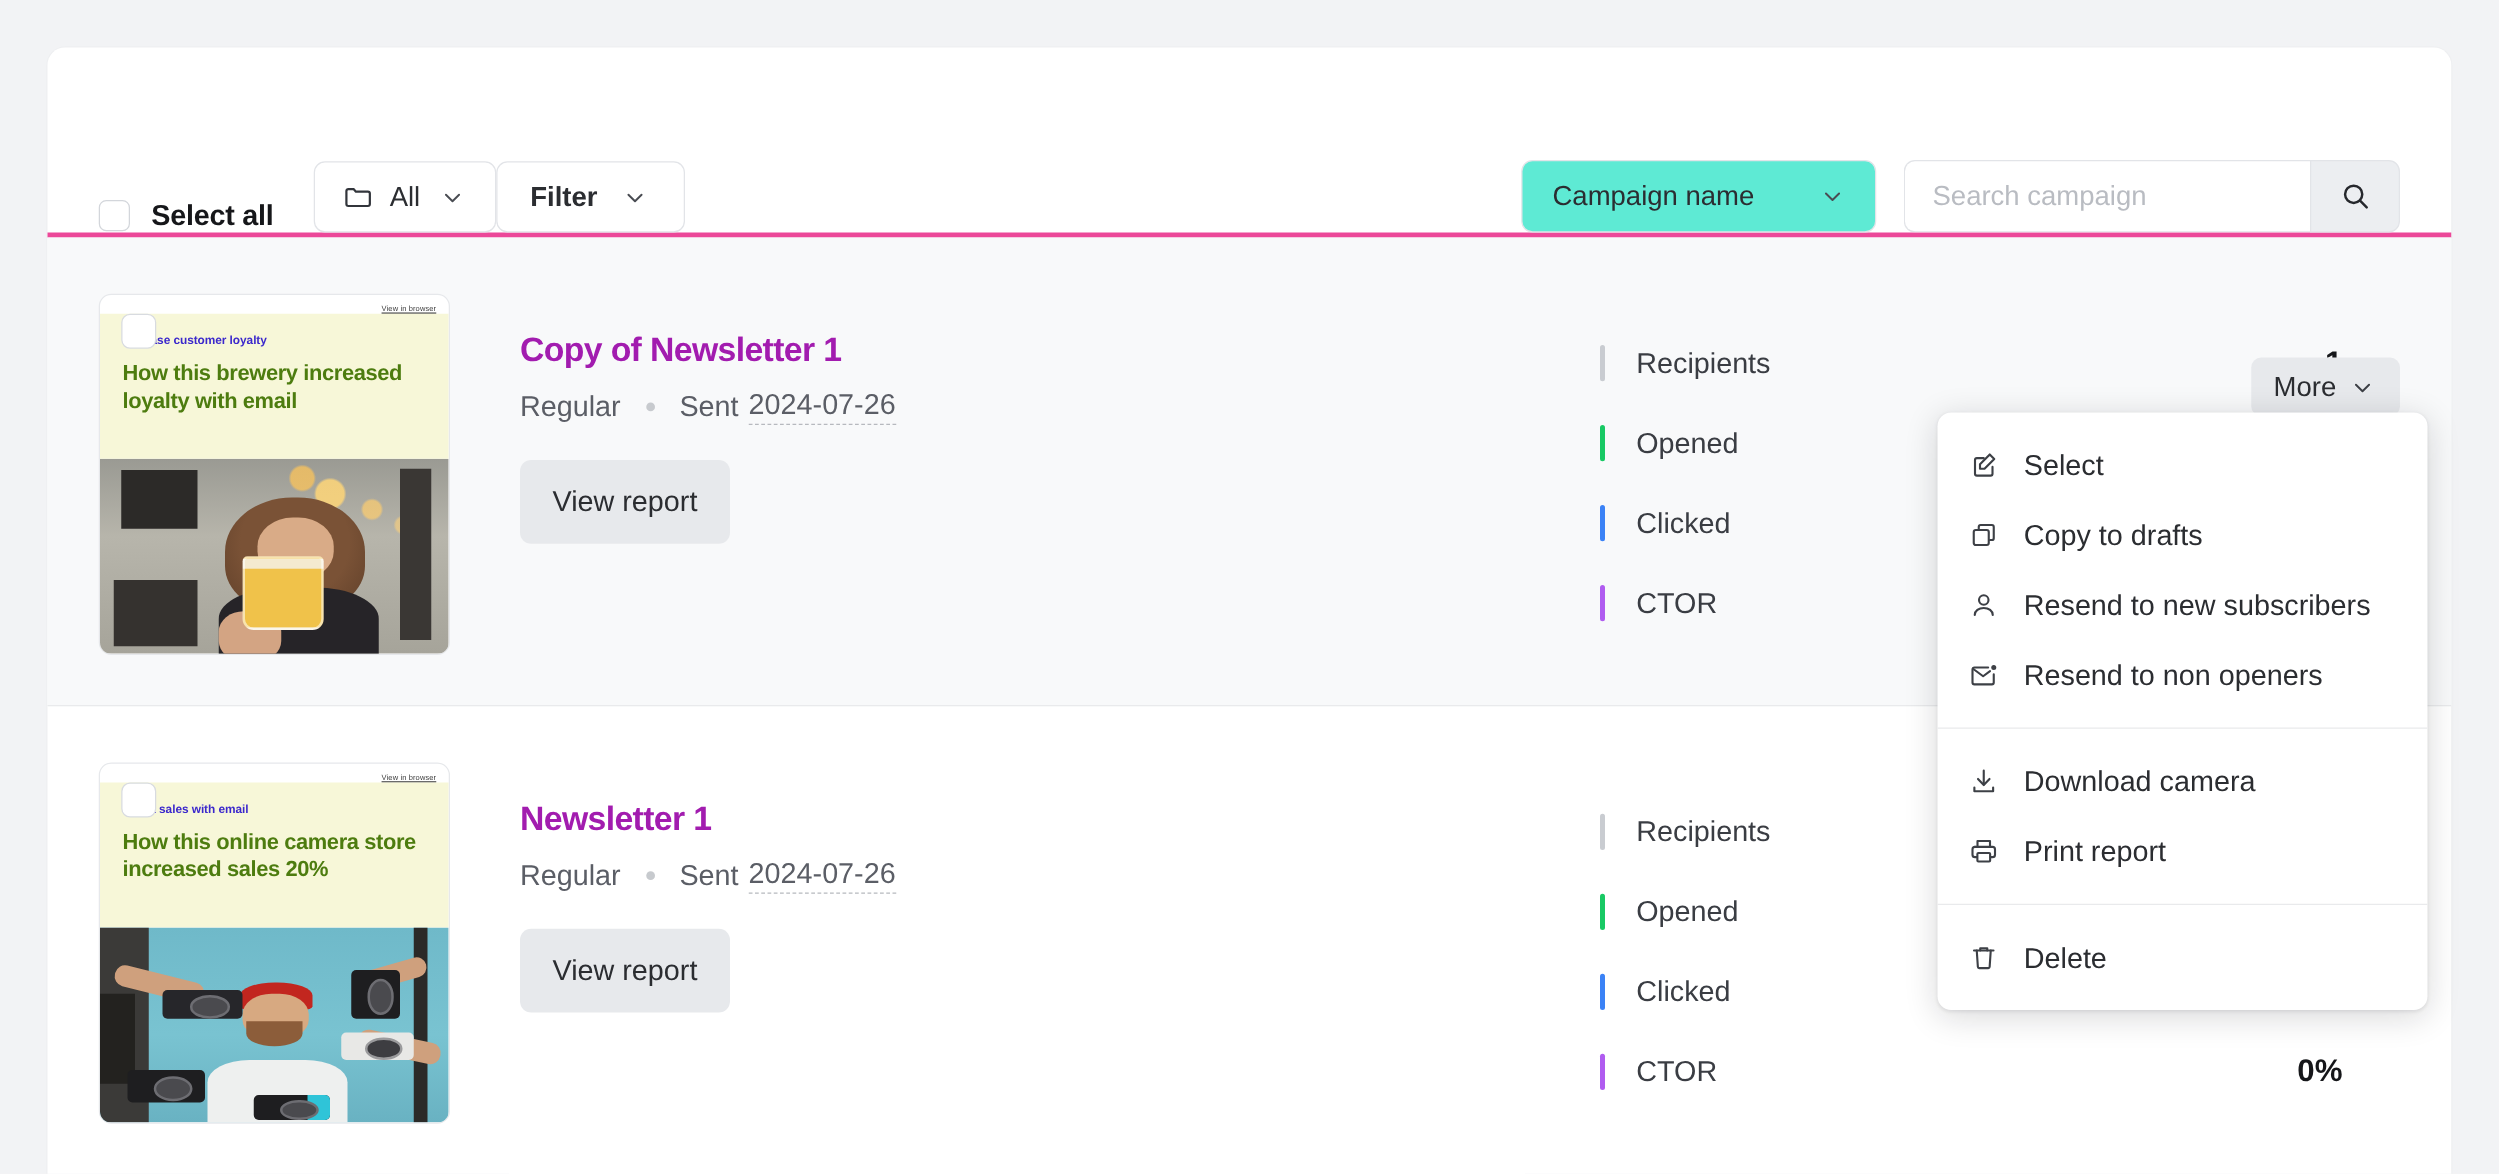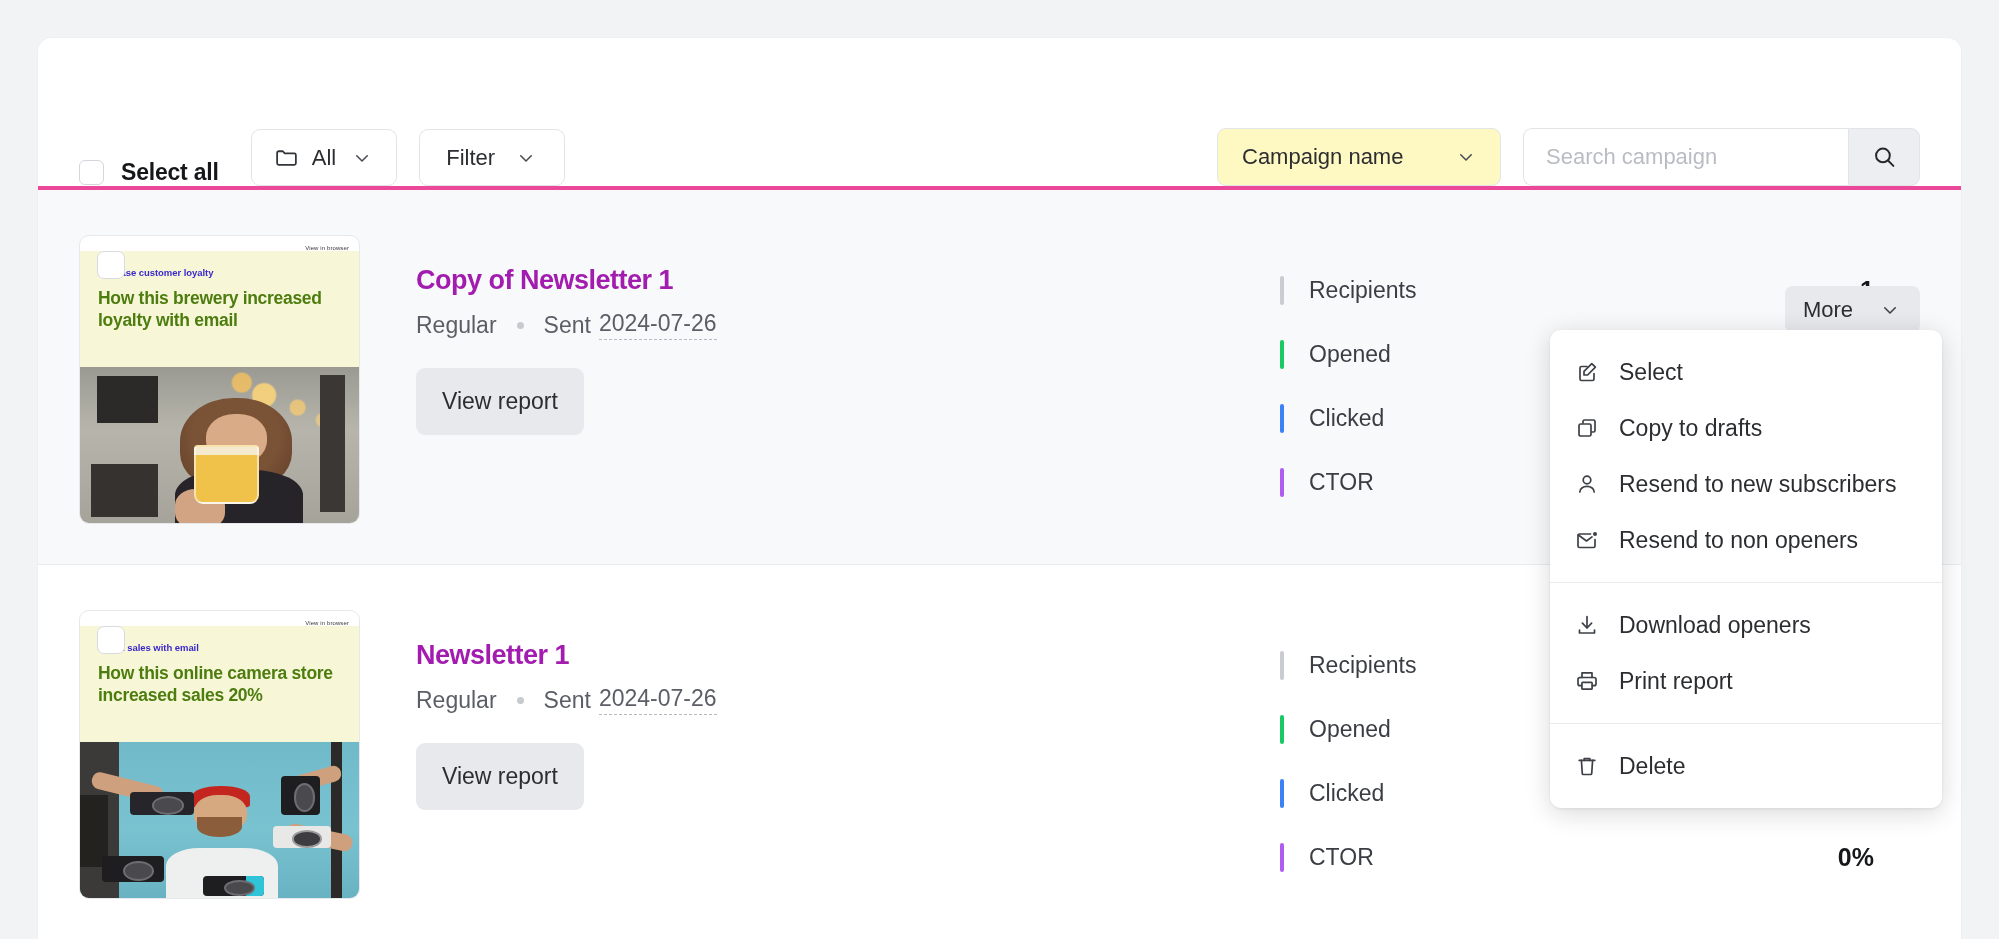--- a/index.html
+++ b/index.html
@@ -72,34 +72,34 @@
     border: 1.4px solid #e2e4e8;
     border-radius: 9px;
     background: #fff;
     font-size: 22px;
     color: #2b2d31;
     cursor: pointer;
     white-space: nowrap;
   }
 
   .btn-all { margin-left: 32px; }
-  .btn-filter { margin-left: 22px; padding: 12px 26px; gap: 18px; }
+  .btn-filter { padding: 12px 26px; gap: 18px; font-weight: bold; }
 
   .spacer { flex: 1; }
 
   .select-box {
     display: inline-flex;
     align-items: center;
     justify-content: space-between;
     gap: 26px;
     height: 58px;
     padding: 0 22px 0 24px;
     border: 1.4px solid #e2e4e8;
     border-radius: 9px;
-    background: #fef9c3;
+    background: #5eead4;
     font-size: 22px;
     color: #2b2d31;
     cursor: pointer;
     min-width: 284px;
   }
 
   .search-group {
     display: flex;
     align-items: stretch;
     margin-left: 22px;
@@ -375,21 +375,21 @@
 
   
   .more-wrap {
     position: absolute;
     top: 248px;
     right: 41px;
   }
   .btn-more {
     display: inline-flex;
     align-items: center;
-    gap: 24px;
+    gap: 8px;
     height: 47px;
     padding: 0 18px;
     border: none;
     border-radius: 8px;
     background: #e7e9ec;
     font-size: 22px;
     color: #2b2d31;
     font-family: "Liberation Sans", sans-serif;
     cursor: pointer;
   }
@@ -671,21 +671,21 @@
       <div class="menu-sep"></div>
 
       <div class="menu-item">
         <span class="menu-icon">
           <svg width="24" height="24" viewBox="0 0 24 24" fill="none" stroke="#3d4046" stroke-width="1.7" stroke-linecap="round" stroke-linejoin="round">
             <line x1="12" y1="3.5" x2="12" y2="14.5"></line>
             <polyline points="7.4 10.2 12 15 16.6 10.2"></polyline>
             <polyline points="4.5 17 4.5 20 19.5 20 19.5 17"></polyline>
           </svg>
         </span>
-        <span>Download openers</span>
+        <span>Download camera</span>
       </div>
 
       <div class="menu-item">
         <span class="menu-icon">
           <svg width="24" height="24" viewBox="0 0 24 24" fill="none" stroke="#3d4046" stroke-width="1.7" stroke-linecap="round" stroke-linejoin="round">
             <polyline points="7 8.5 7 3.8 17 3.8 17 8.5"></polyline>
             <path d="M5 8.5h14a2 2 0 0 1 2 2v4.2a2 2 0 0 1-2 2h-1.6"></path>
             <path d="M6.6 16.7H5a2 2 0 0 1-2-2V10.5a2 2 0 0 1 2-2"></path>
             <rect x="6.9" y="13.4" width="10.2" height="6.8" rx="0.8"></rect>
           </svg>

